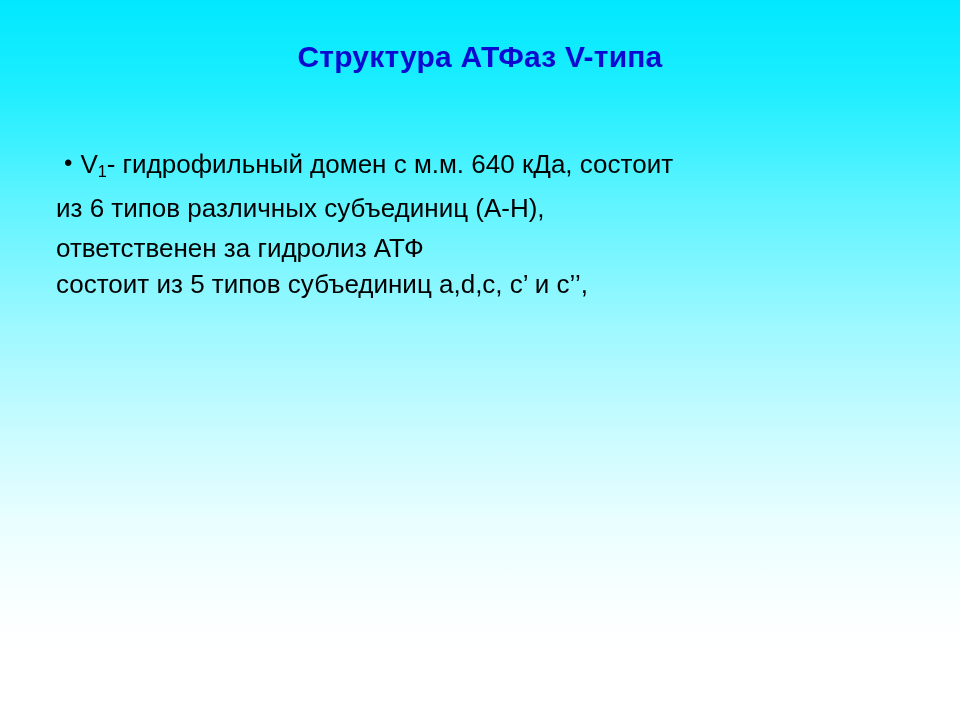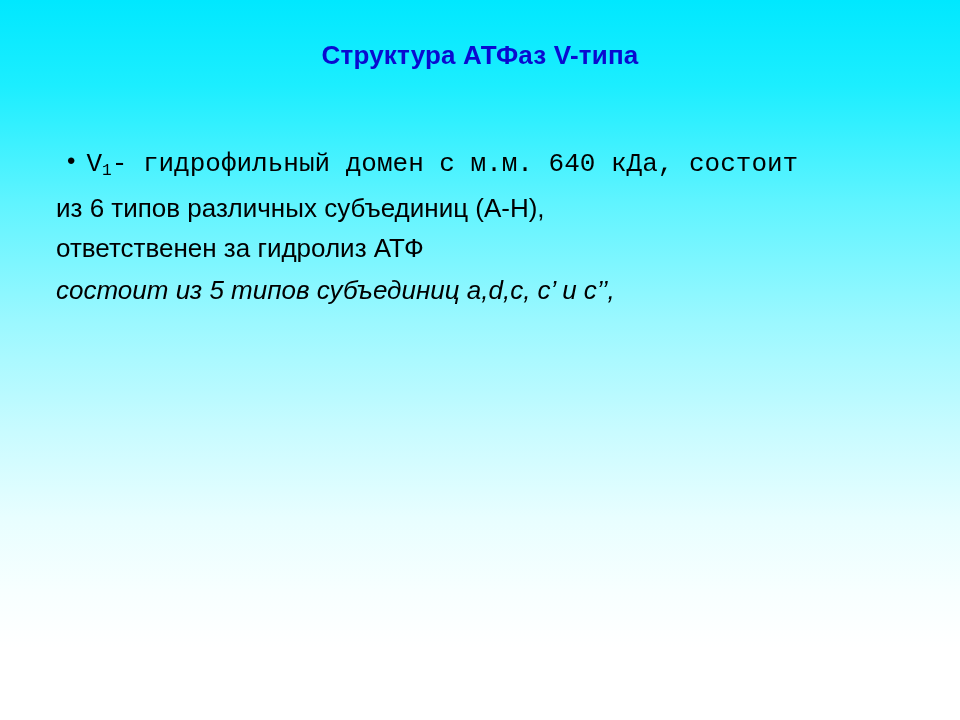--- a/index.html
+++ b/index.html
@@ -27,53 +27,52 @@
         #f7ffff 82%,
         #ffffff 90%,
         #ffffff 100%);
   }
   .title {
     position: absolute;
     top: 40px;
     left: 0;
     width: 960px;
     text-align: center;
-    font-size: 26px;
+    font-size: 30px;
     font-weight: bold;
     color: #0a0ad0;
     letter-spacing: 0.2px;
   }
   .body {
     position: absolute;
     top: 148px;
     left: 56px;
     width: 880px;
   }
   .para {
     color: #000000;
     font-size: 26px;
     line-height: 1.30;
     margin-bottom: 2px;
   }
   .bullet-line {
     text-indent: 0;
-    font-family: Liberation Mono, monospace;
   }
   .bullet {
     font-size: 24px;
     line-height: 1;
     vertical-align: 2px;
     margin-left: 8px;
     margin-right: 8px;
   }
   .l1 { margin-bottom: 10px; }
   .l2 { margin-bottom: 6px; }
-  .l3 { margin-bottom: 8px; }
+  .l3 { margin-bottom: 2px; }
   .l4 { margin-bottom: 10px; }
-  .l5 { margin-bottom: 6px; font-style: italic; }
+  .l5 { margin-bottom: 6px; }
   .l6 { margin-bottom: 0; }
   sub {
     font-size: 0.62em;
     vertical-align: -0.25em;
   }
   sup {
     font-size: 0.62em;
     vertical-align: 0.45em;
   }
 </style>

